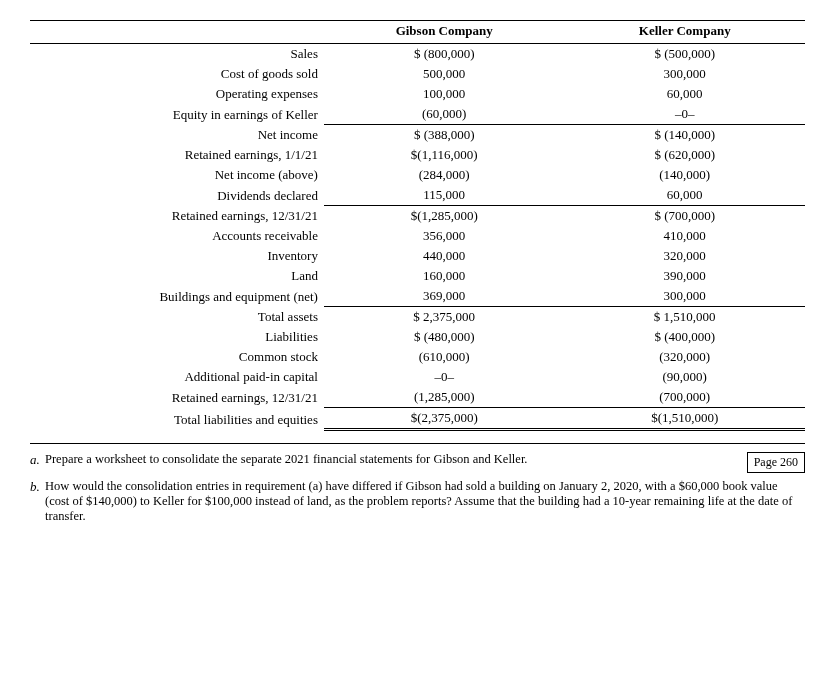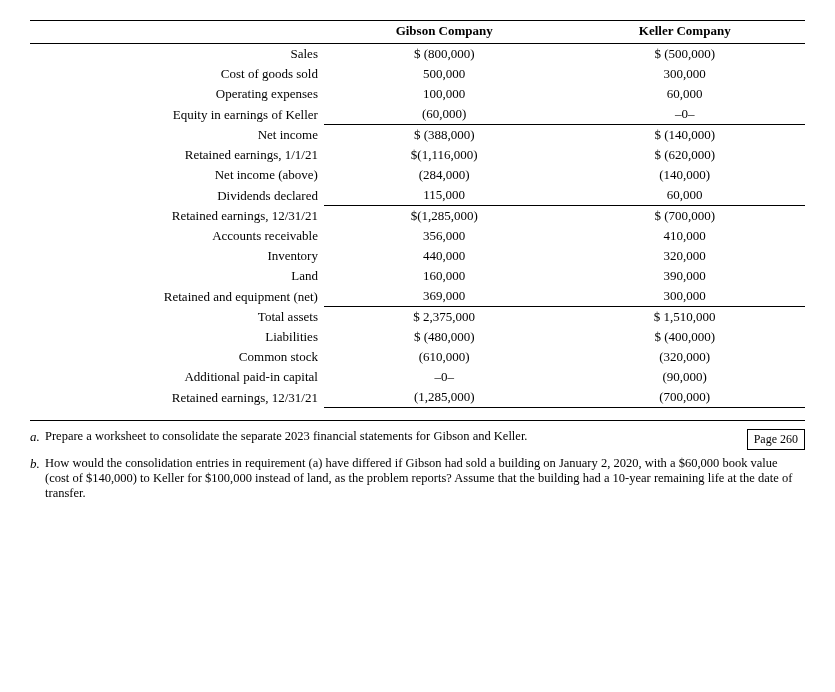--- a/index.html
+++ b/index.html
@@ -140,21 +140,21 @@
           <td class="label-col">Inventory</td>
           <td class="value-col">440,000</td>
           <td class="value-col">320,000</td>
         </tr>
         <tr>
           <td class="label-col">Land</td>
           <td class="value-col">160,000</td>
           <td class="value-col">390,000</td>
         </tr>
         <tr>
-          <td class="label-col">Retained and equipment (net)</td>
+          <td class="label-col">Buildings and equipment (net)</td>
           <td class="value-col" style="border-bottom: 1px solid rgb(0, 0, 0);">369,000</td>
           <td class="value-col" style="border-bottom: 1px solid rgb(0, 0, 0);">300,000</td>
         </tr>
         <tr>
           <td class="label-col indent">Total assets</td>
           <td class="value-col" style="border-top: 1px solid rgb(0, 0, 0);">$ 2,375,000</td>
           <td class="value-col" style="border-top: 1px solid rgb(0, 0, 0);">$ 1,510,000</td>
         </tr>
         <tr>
           <td class="label-col">Liabilities</td>
@@ -168,28 +168,33 @@
         </tr>
         <tr>
           <td class="label-col">Additional paid-in capital</td>
           <td class="value-col">–0–</td>
           <td class="value-col">(90,000)</td>
         </tr>
         <tr>
           <td class="label-col">Retained earnings, 12/31/21</td>
           <td class="value-col" style="border-bottom: 1px solid rgb(0, 0, 0);">(1,285,000)</td>
           <td class="value-col" style="border-bottom: 1px solid rgb(0, 0, 0);">(700,000)</td>
+        </tr>
+        <tr>
+          <td class="label-col indent">Total liabilities and equities</td>
+          <td class="value-col" style="border-top: 1px solid rgb(0, 0, 0); border-bottom: 3px double rgb(0, 0, 0);">$(2,375,000)</td>
+          <td class="value-col" style="border-top: 1px solid rgb(0, 0, 0); border-bottom: 3px double rgb(0, 0, 0);">$(1,510,000)</td>
         </tr>
       </tbody>
   </table>
 </div>
 
 <div class="footnotes">
   <div class="footnote-row">
     <span class="footnote-label">a.</span>
-    <span class="footnote-text">Prepare a worksheet to consolidate the separate 2023 financial statements for Gibson and Keller.</span>
+    <span class="footnote-text">Prepare a worksheet to consolidate the separate 2021 financial statements for Gibson and Keller.</span>
     <span class="page-ref">Page 260</span>
   </div>
   <div class="footnote-b-row">
     <span class="footnote-label">b.</span>
     <span class="footnote-text">How would the consolidation entries in requirement (a) have differed if Gibson had sold a building on January 2, 2020, with a $60,000 book value (cost of $140,000) to Keller for $100,000 instead of land, as the problem reports? Assume that the building had a 10-year remaining life at the date of transfer.</span>
   </div>
 </div>
 
 </body></html>

